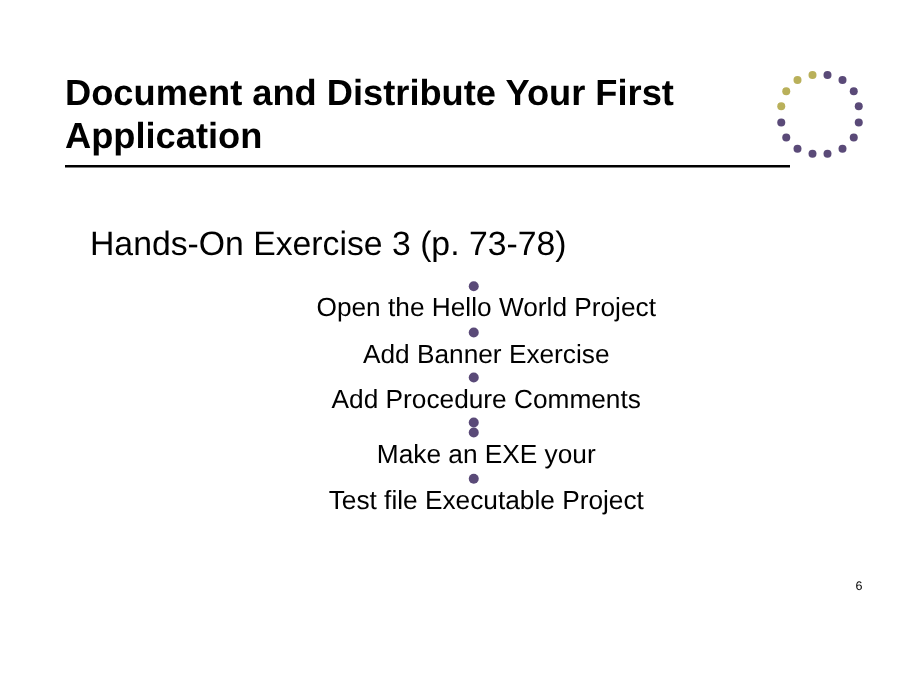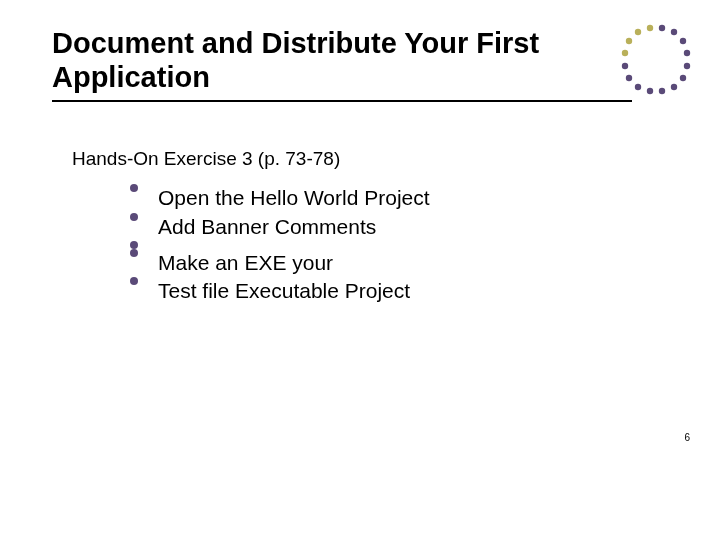--- a/index.html
+++ b/index.html
@@ -12,47 +12,49 @@
     color: #000;
     position: relative;
     overflow: hidden;
   }
   .slide {
     width: 720px;
     height: 461px;
     position: relative;
     box-sizing: border-box;
     padding: 26px 72px 0 52px;
+    margin-top: 32px;
   }
   .title-block {
     position: relative;
     width: 580px;
     border-bottom: 2px solid #000;
     padding-bottom: 6px;
   }
   .title {
     font-size: 29px;
     font-weight: bold;
     line-height: 1.18;
     letter-spacing: 0;
   }
   .subtitle {
     margin-top: 46px;
     margin-left: 20px;
-    font-size: 19px;
+    font-size: 27px;
   }
   .list {
     margin-top: 14px;
     margin-left: 78px;
   }
   .list-row {
     display: flex;
-    align-items: flex-start;
+    align-items: center;
     line-height: 1.35;
     font-size: 21px;
+    flex-direction: column;
   }
   .bullet {
     width: 8px;
     height: 8px;
     border-radius: 50%;
     background: #5a4a78;
     margin-right: 20px;
     flex: 0 0 auto;
   }
   .deco {
@@ -107,21 +109,25 @@
 
   <div class="subtitle">Hands-On Exercise 3 (p. 73-78)</div>
 
   <div class="list">
     <div class="list-row">
       <span class="bullet"></span>
       <span>Open the Hello World Project</span>
     </div>
     <div class="list-row">
       <span class="bullet"></span>
-      <span>Add Banner Comments</span>
+      <span>Add Banner Exercise</span>
+    </div>
+    <div class="list-row">
+      <span class="bullet"></span>
+      <span>Add Procedure Comments</span>
     </div>
     <div class="list-row">
       <span class="bullet"></span>
     </div>
     <div class="list-row">
       <span class="bullet"></span>
       <span>Make an EXE your</span>
     </div>
     <div class="list-row">
       <span class="bullet"></span>

